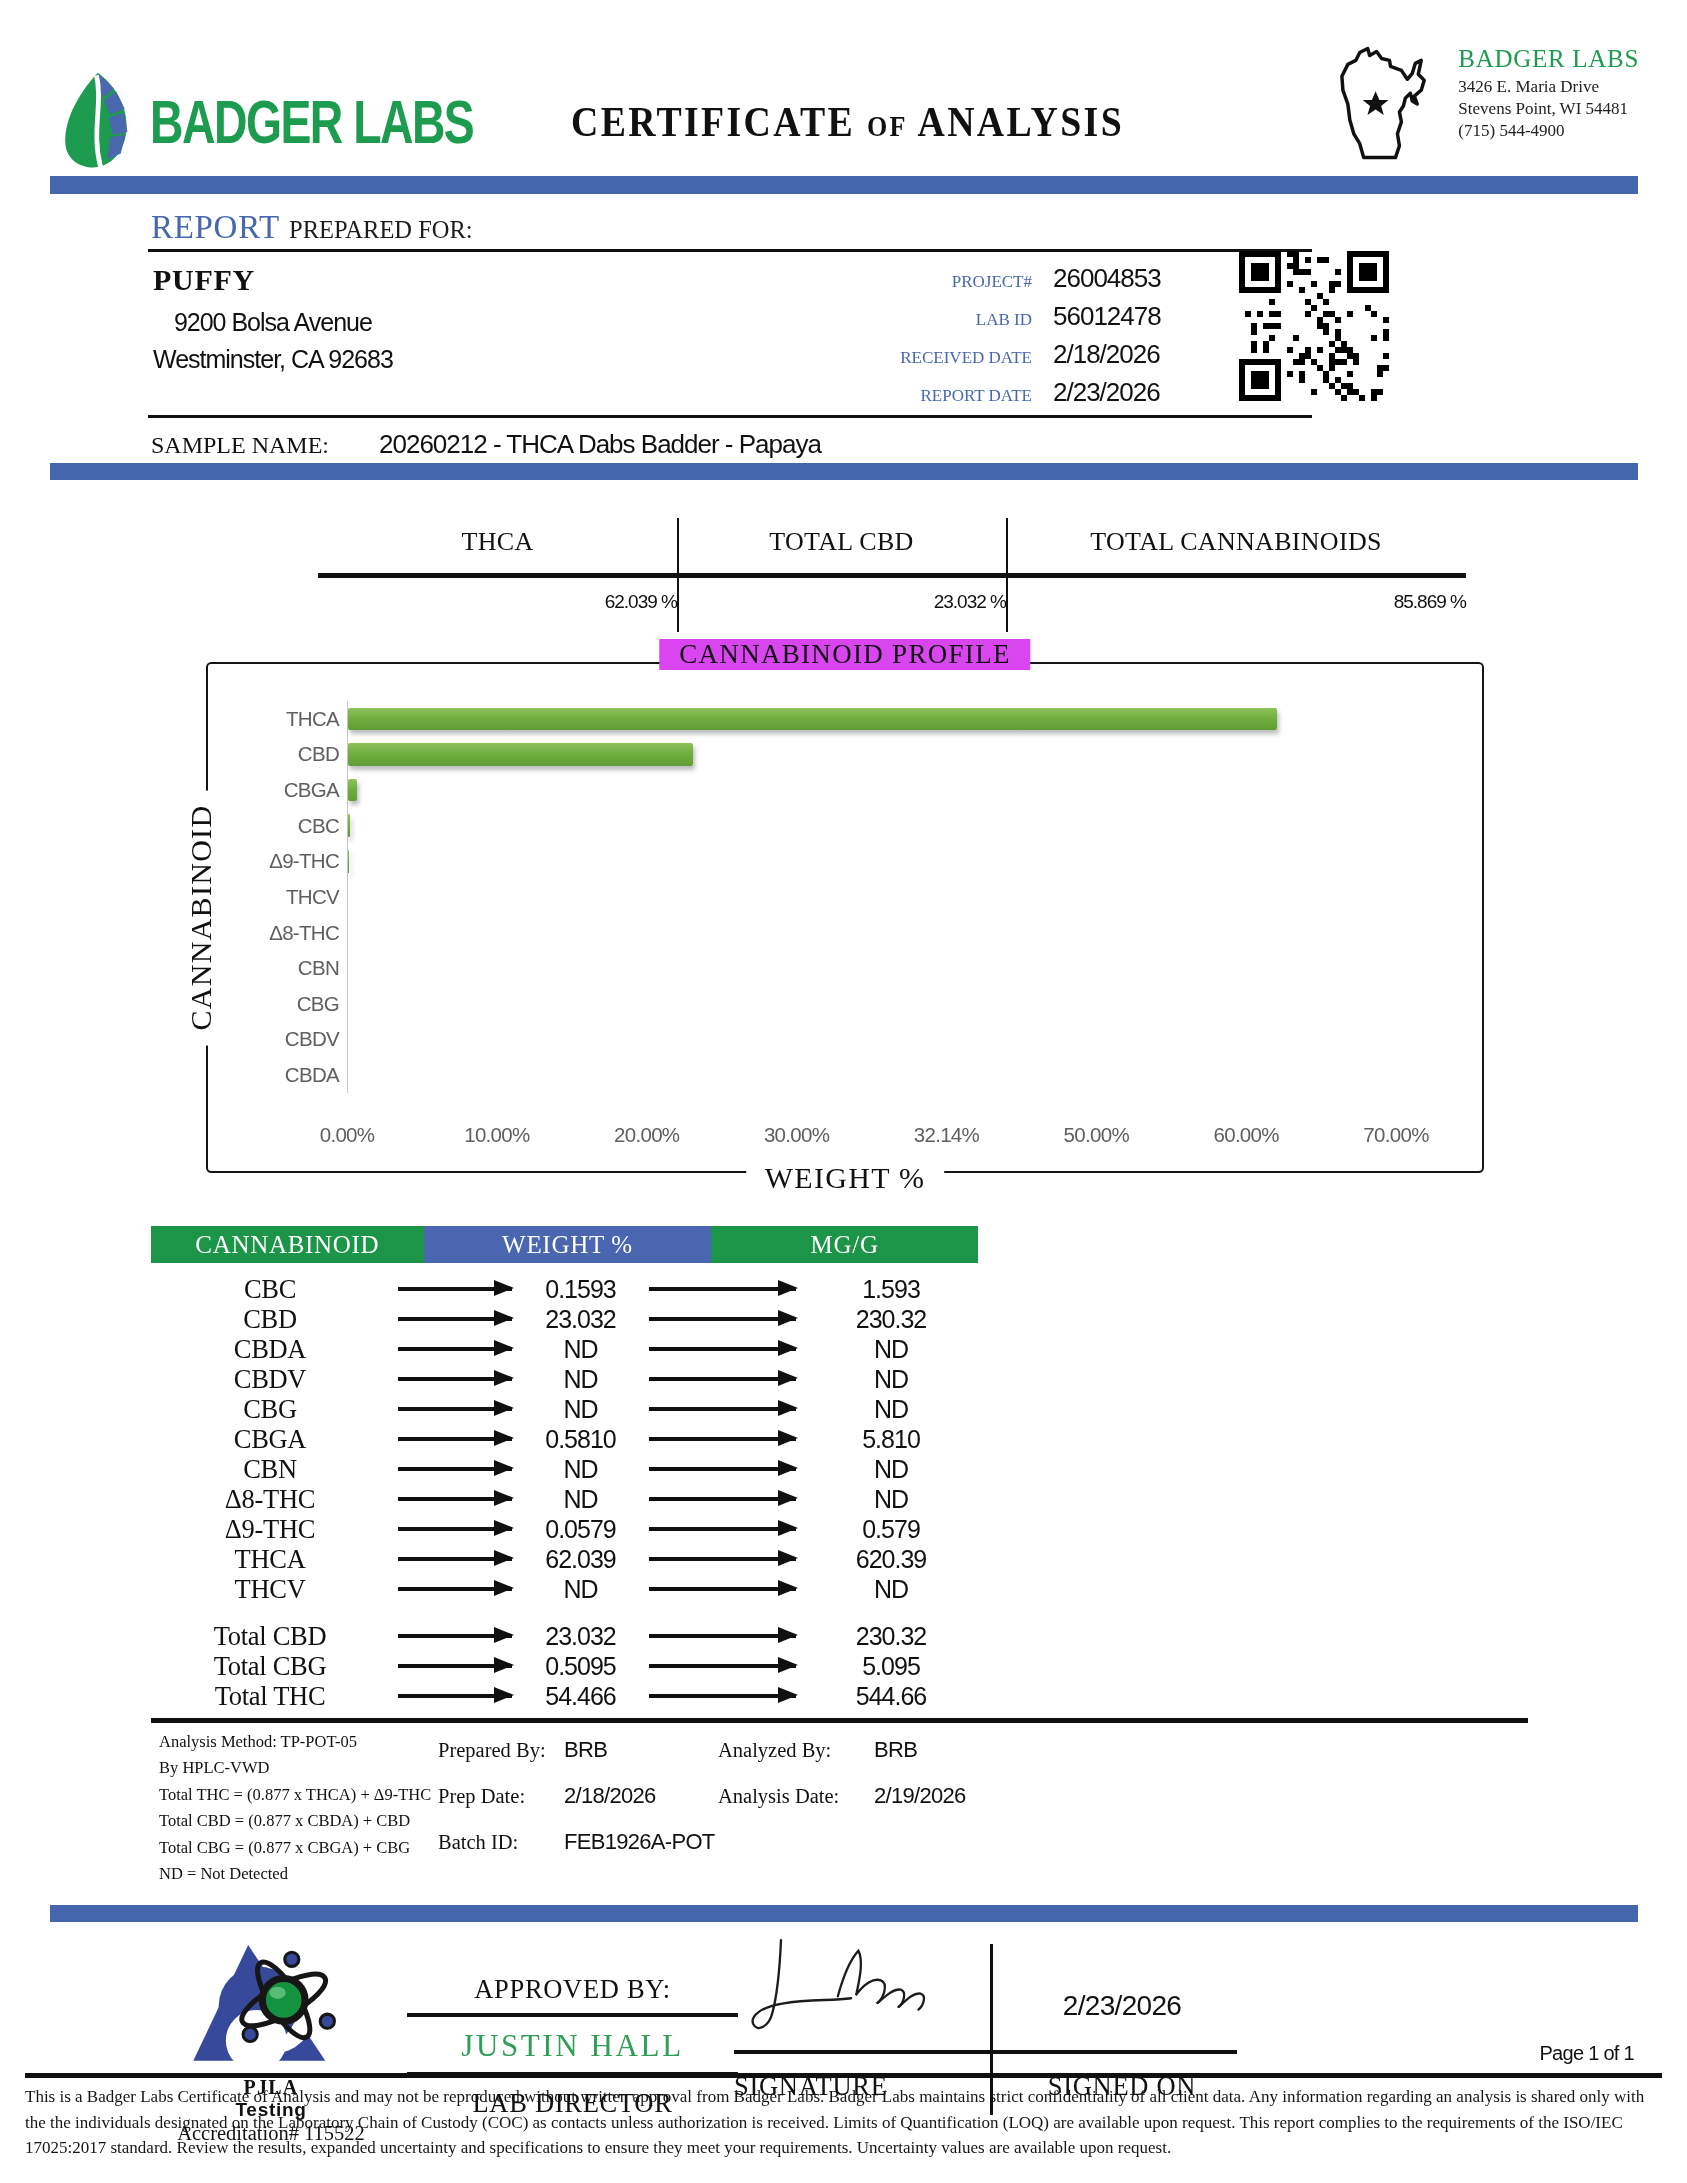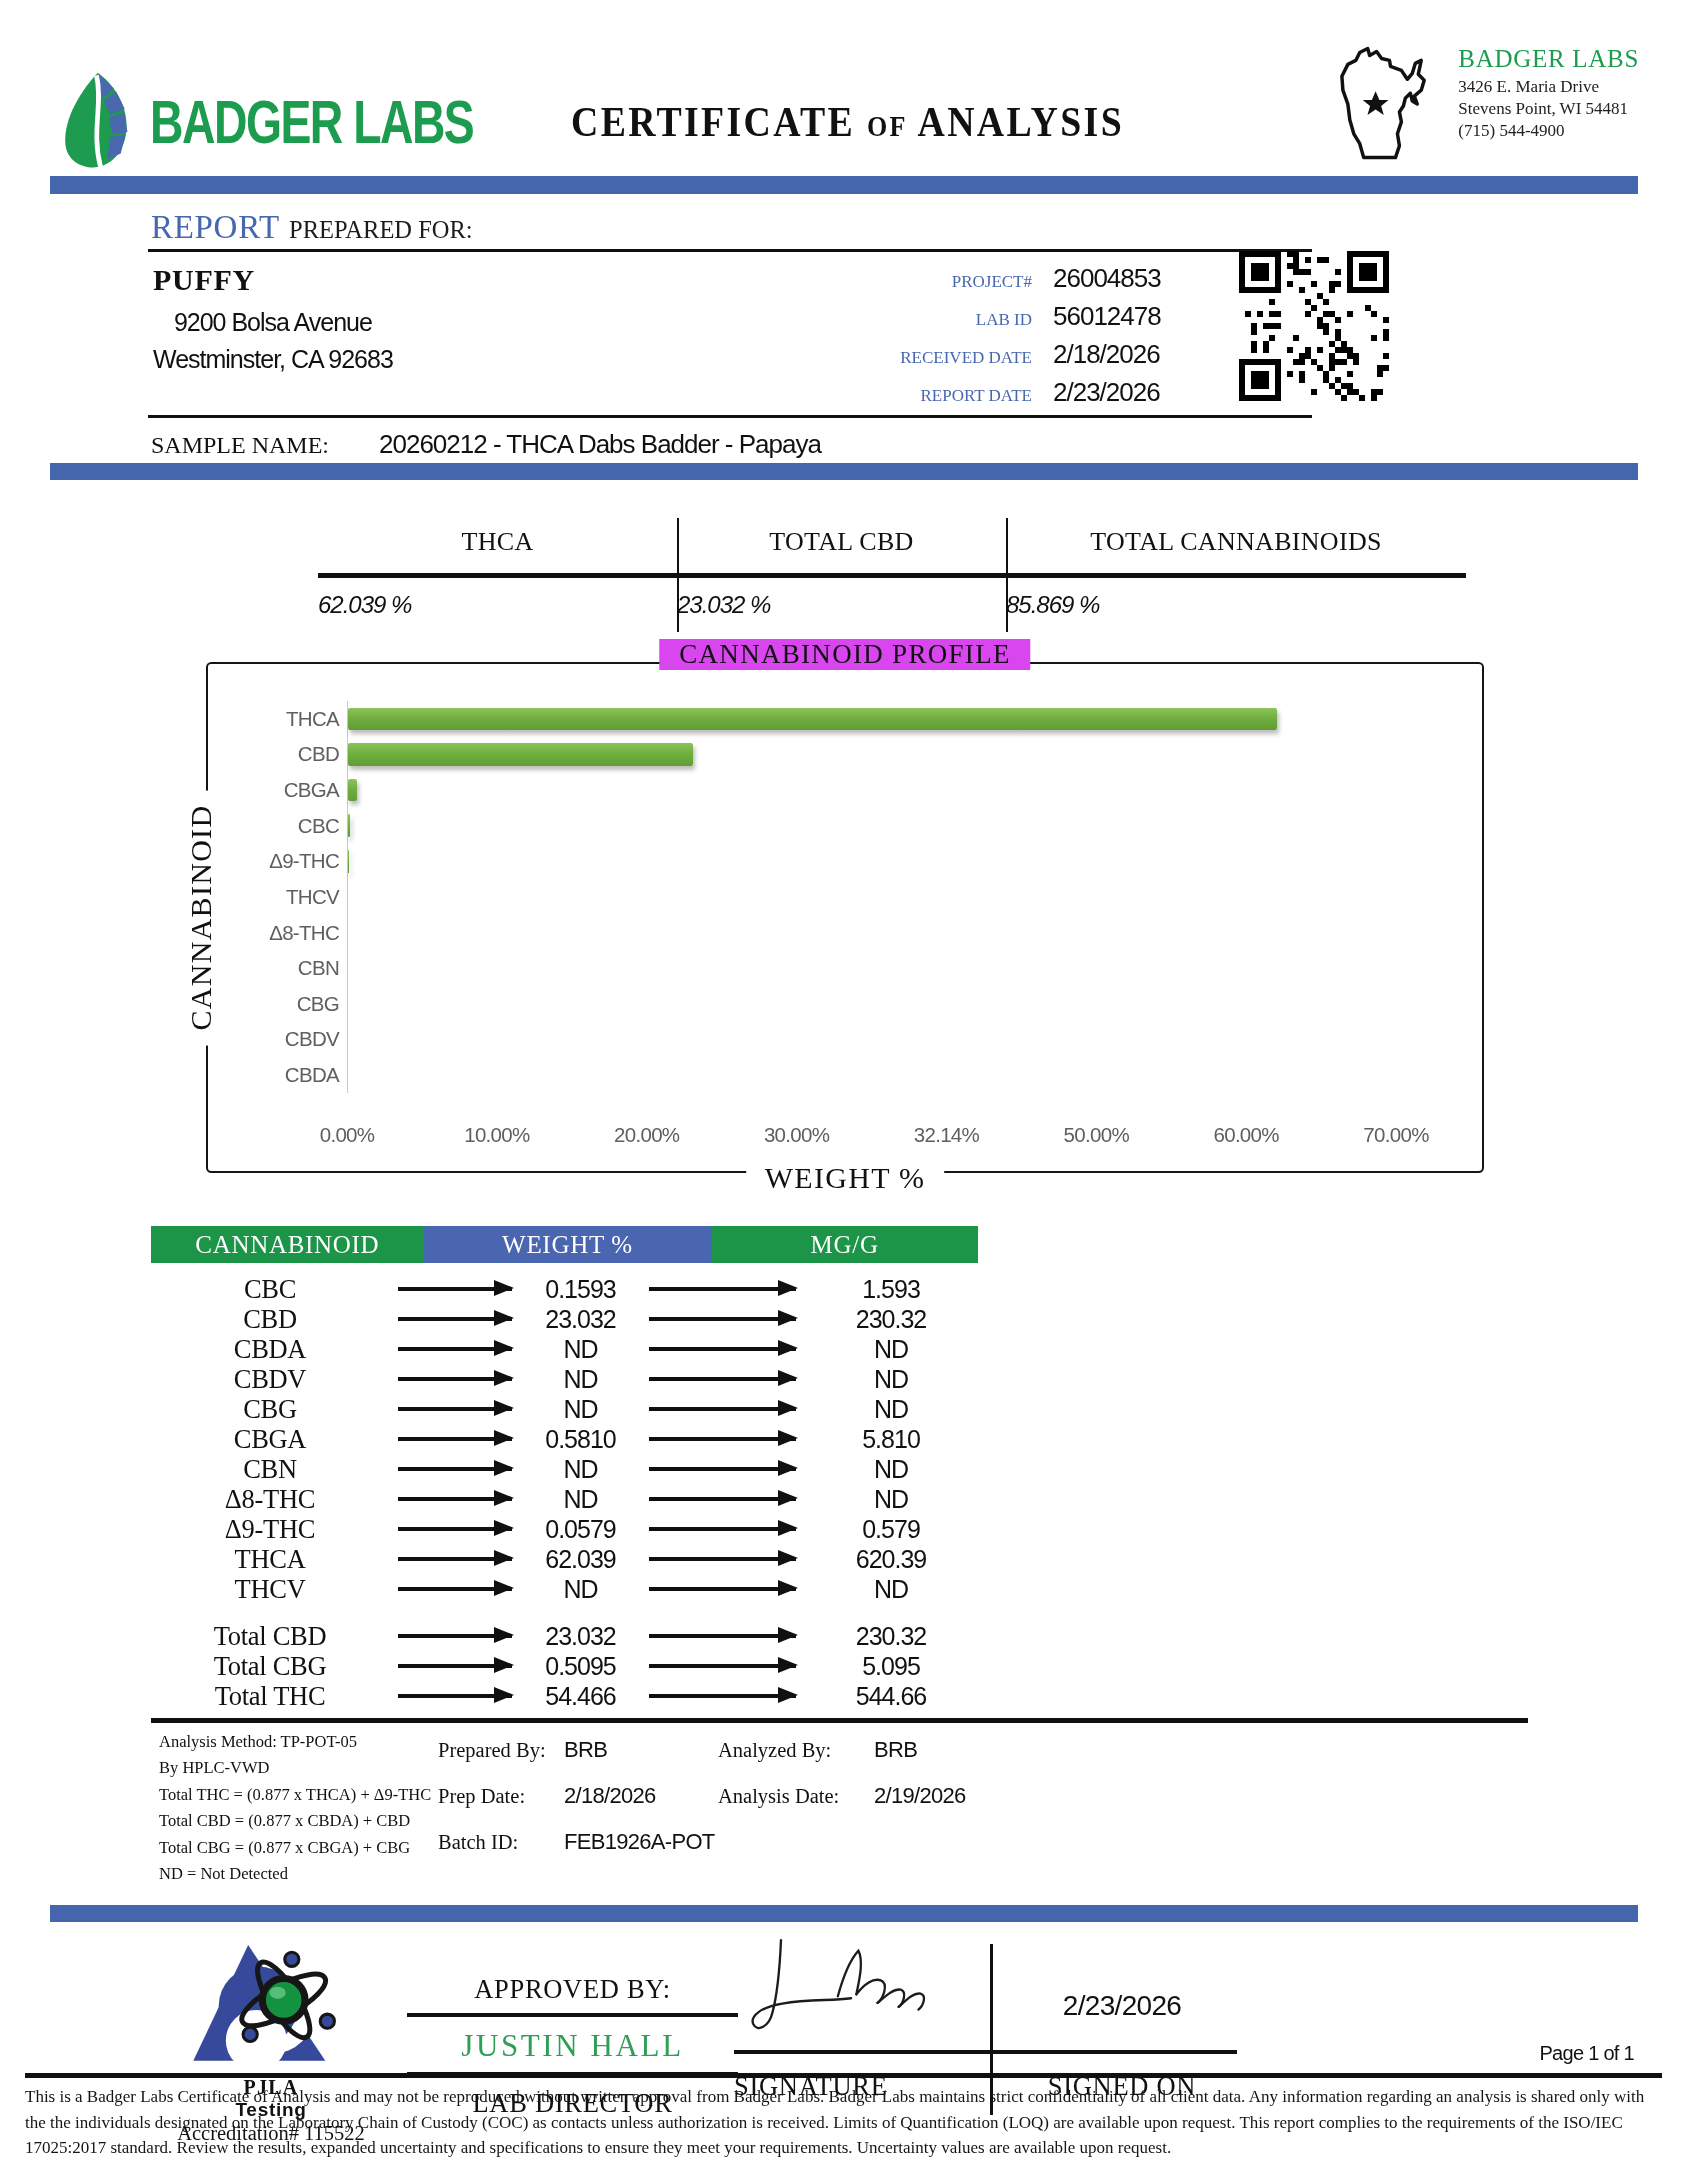--- a/index.html
+++ b/index.html
@@ -34,21 +34,21 @@
   .sample-label { font-size:24px; width:228px; }
   .sample-value { font-size:26px; }
 
   
   .summary { left:318px; top:511px; width:1148px; }
   .sum-head { display:flex; height:62px; align-items:center; }
   .sum-cell { text-align:center; font-size:26px; letter-spacing:0.3px; }
   .sc1 { width:359px; } .sc2 { width:329px; } .sc3 { width:460px; }
   .sum-rule { height:4.6px; background:#101010; width:100%; }
   .sum-vals { display:flex; padding-top:13.2px; }
-  .sum-val { text-align:left; font-size:24px;font-style:italic; }
+  .sum-val { text-align:right; font-size:19px; }
   .sum-div { position:absolute; top:6.6px; width:2px; height:114px; background:#101010; }
 
   
   .chart { left:206px; top:662px; width:1278px; height:511px; border:2.6px solid #151515; border-radius:5.3px; }
   .chart-title { position:absolute; top:-25px; left:50%; transform:translateX(-50%); background:#d946ef; padding:0 20px; font-size:27px; letter-spacing:1.3px; white-space:nowrap; }
   .chart-xlabel { position:absolute; bottom:-24px; left:50%; transform:translateX(-50%); background:#fff; padding:0 18.5px; font-size:30px; letter-spacing:1.3px; white-space:nowrap; }
   .chart-ylabel { position:absolute; left:-24px; top:50%; transform:translateY(-50%) rotate(180deg); writing-mode:vertical-rl; background:#fff; padding:14.6px 0; font-size:30px; letter-spacing:1.3px; }
   .cat-labels { position:absolute; left:4px; top:37px; bottom:78px; width:127px; display:flex; flex-direction:column; justify-content:space-around; align-items:flex-end; }
   .cat-labels span { font-family:"Liberation Sans", sans-serif; font-size:20.5px; color:#5f5f5f; letter-spacing:-0.7px; }
   .chart-plot { position:absolute; left:139px; top:37px; right:86px; bottom:78px; border-left:1.3px solid #c9c9c9; display:flex; flex-direction:column; justify-content:space-around; }

